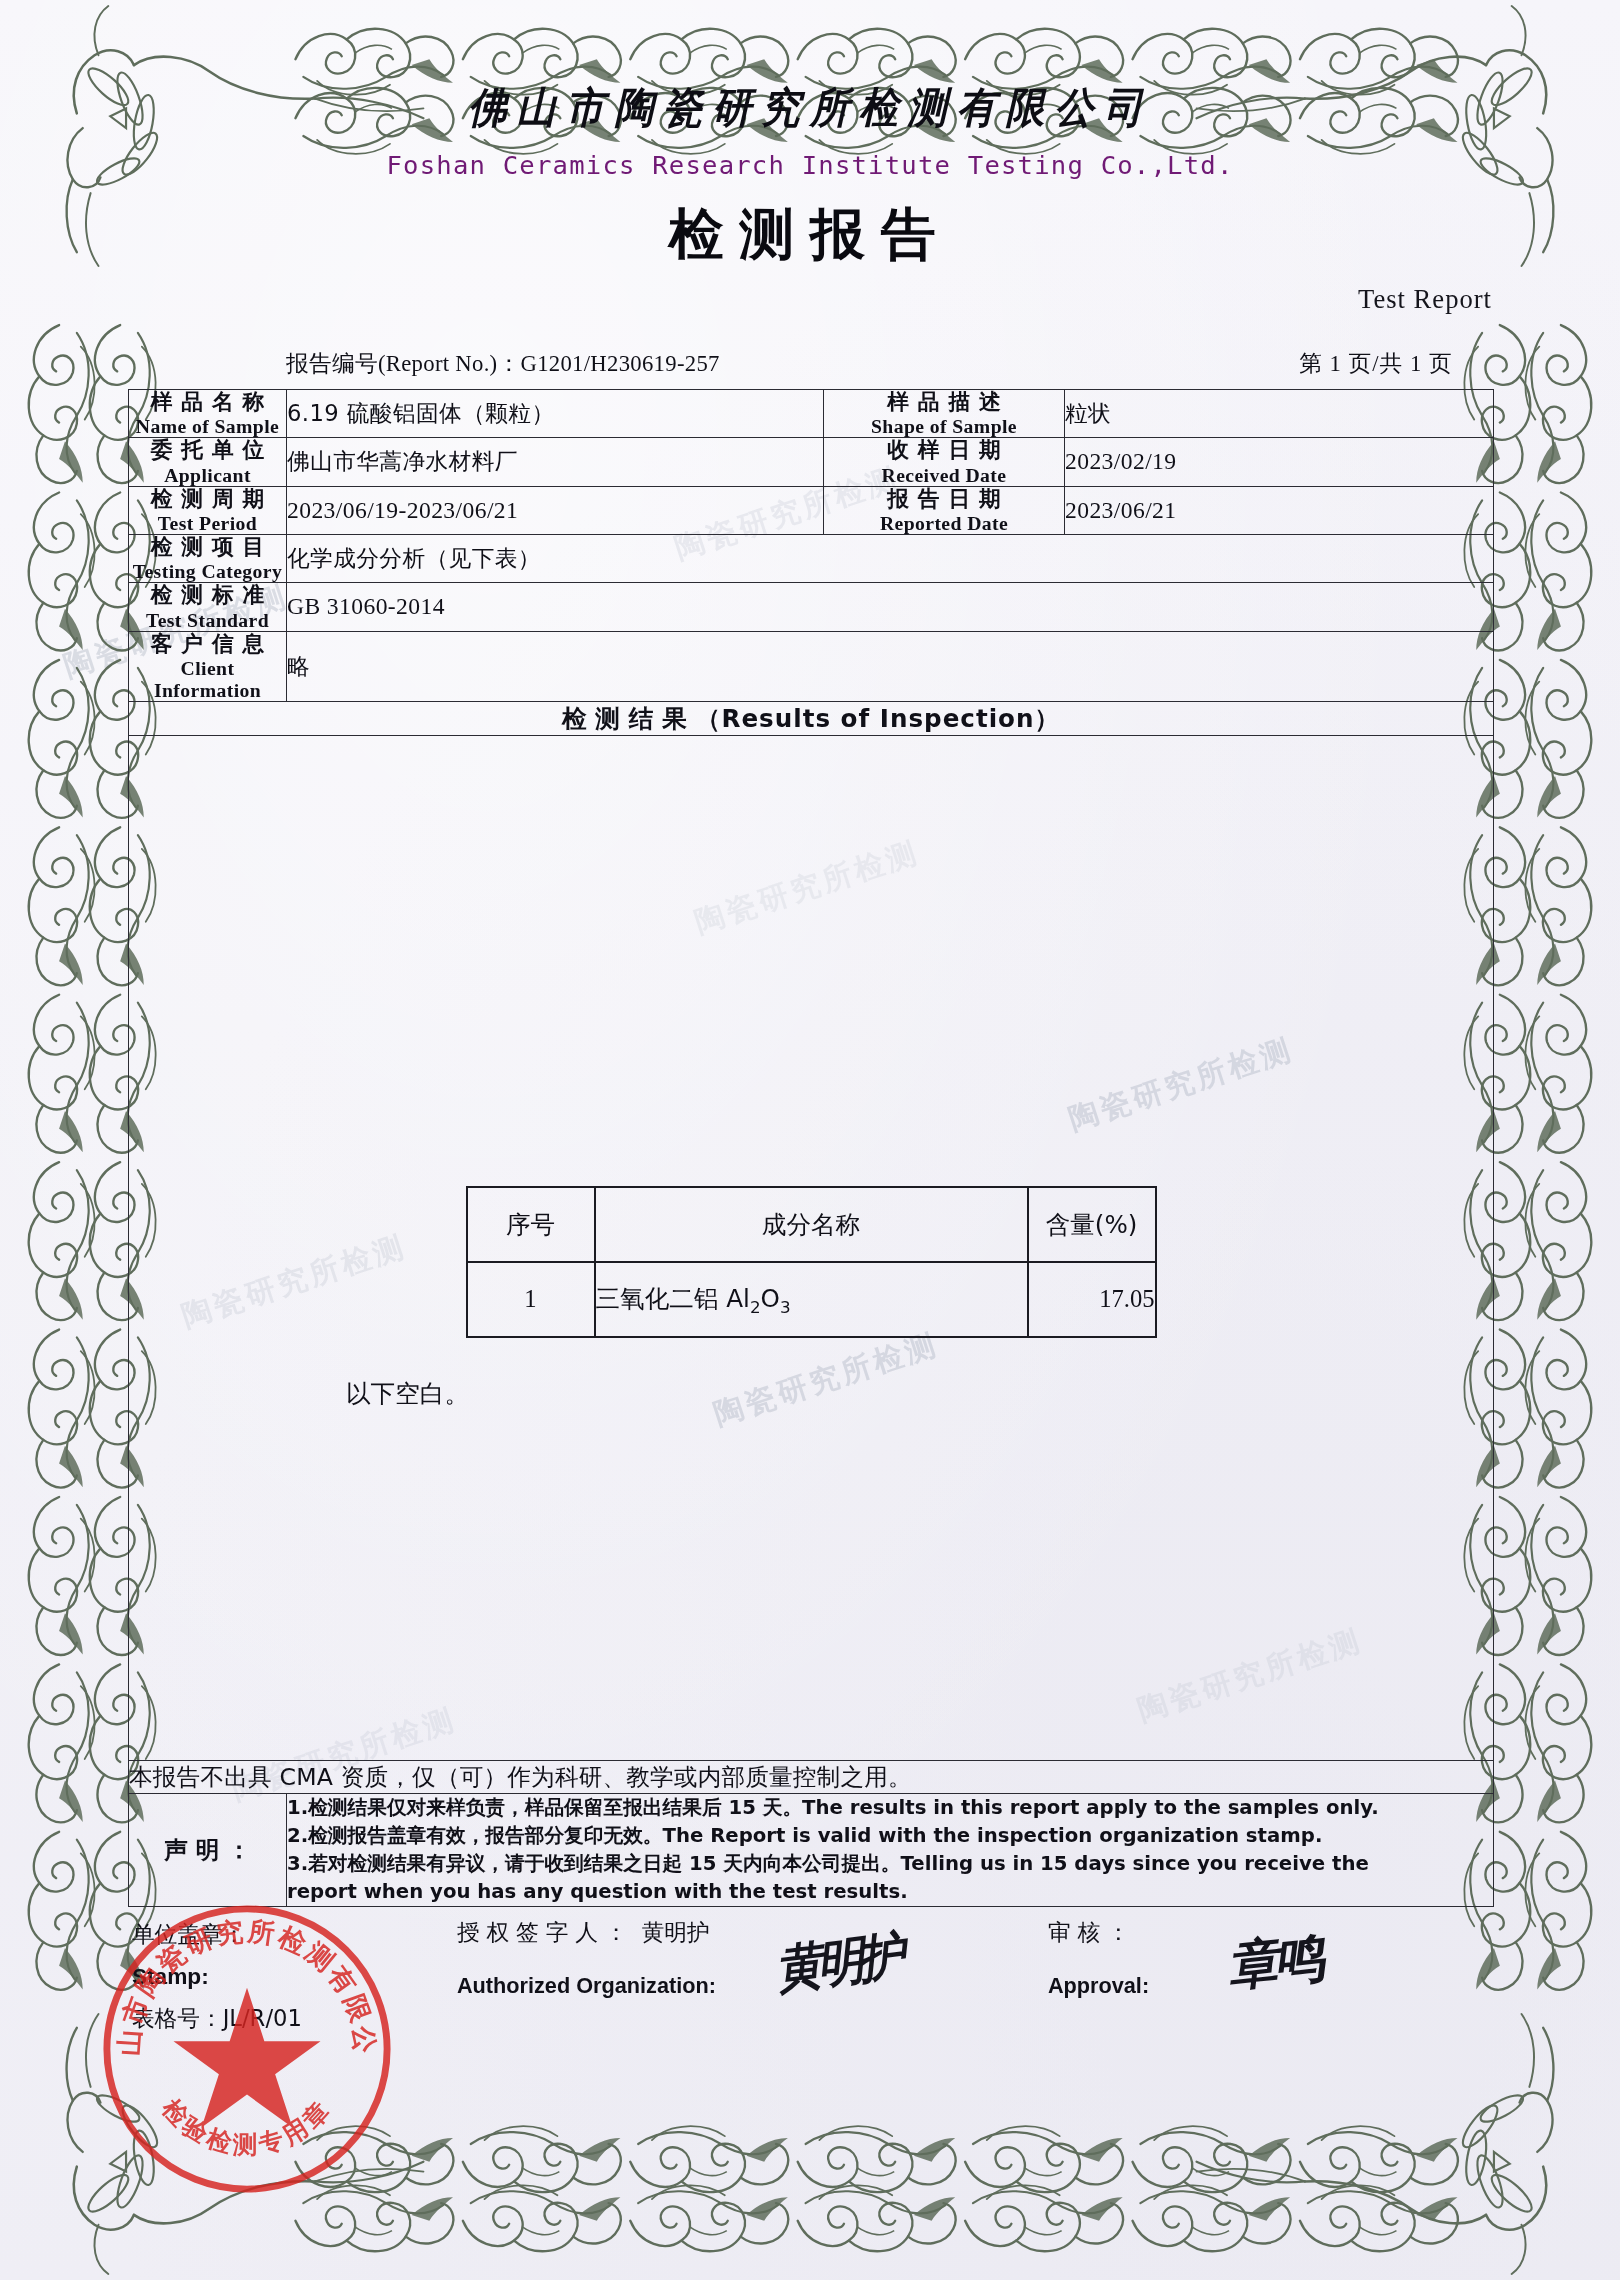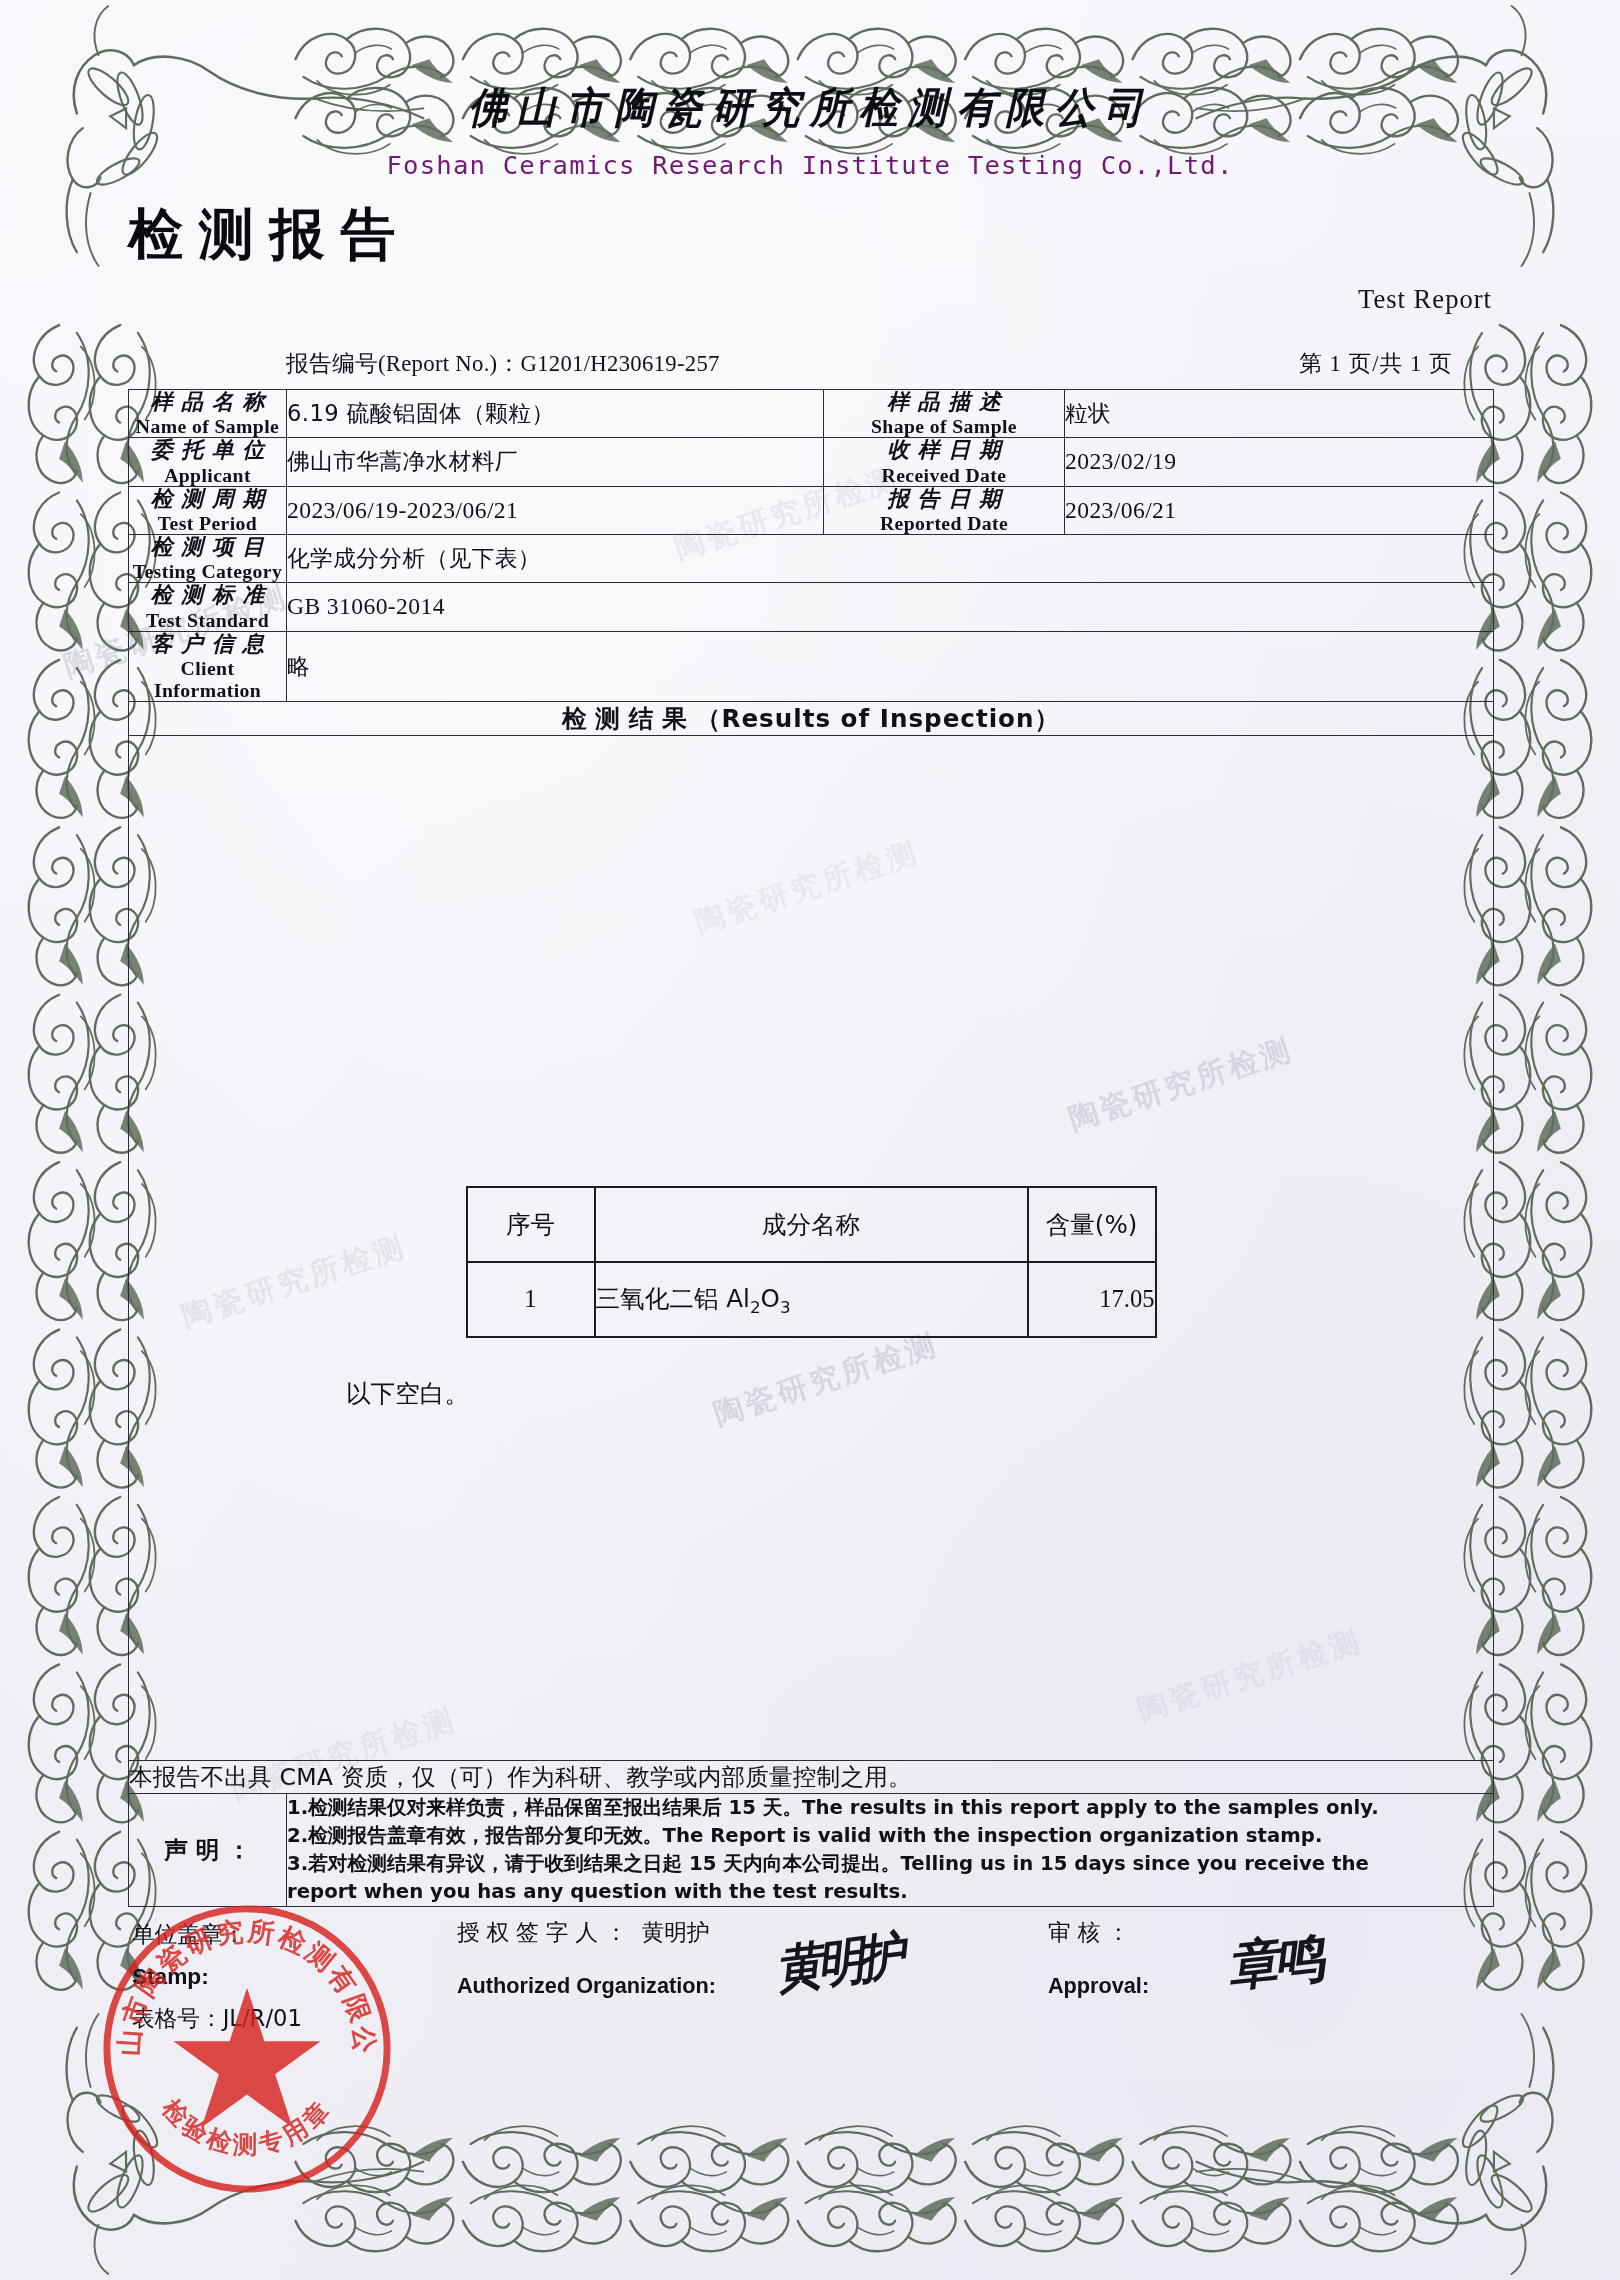--- a/index.html
+++ b/index.html
@@ -56,20 +56,21 @@
   }
   .org-en {
     text-align: center;
     font-size: 25.6px;
     letter-spacing: 1.2px;
     font-family: "DejaVu Sans Mono", "Liberation Mono", monospace;
     margin-top: 15.8px;
     color: #701a75;
   }
   .doc-title-cn {
+    text-align: center;
     font-size: 55px;
     font-weight: 700;
     letter-spacing: 15.8px;
     margin-top: 17.7px;
     font-family: "DejaVu Sans", "Liberation Sans", sans-serif;
     color: #0a0a10;
   }
   .doc-title-en {
     text-align: right;
     font-size: 26.6px;
@@ -106,21 +107,20 @@
     padding: 5.9px 9.9px 6.9px 9.9px;
     line-height: 1.12;
   }
   .lbl .cn {
     display: block;
     font-size: 21.7px;
     font-weight: 700;
     letter-spacing: 8.9px;
     text-indent: 8.9px;
     font-family: "DejaVu Sans", "Liberation Sans", sans-serif;
-    font-style: italic;
   }
   .lbl .en {
     display: block;
     font-size: 19.7px;
     font-weight: 700;
     letter-spacing: 0.4px;
     margin-top: 1px;
   }
   .val {
     font-size: 23.6px;

